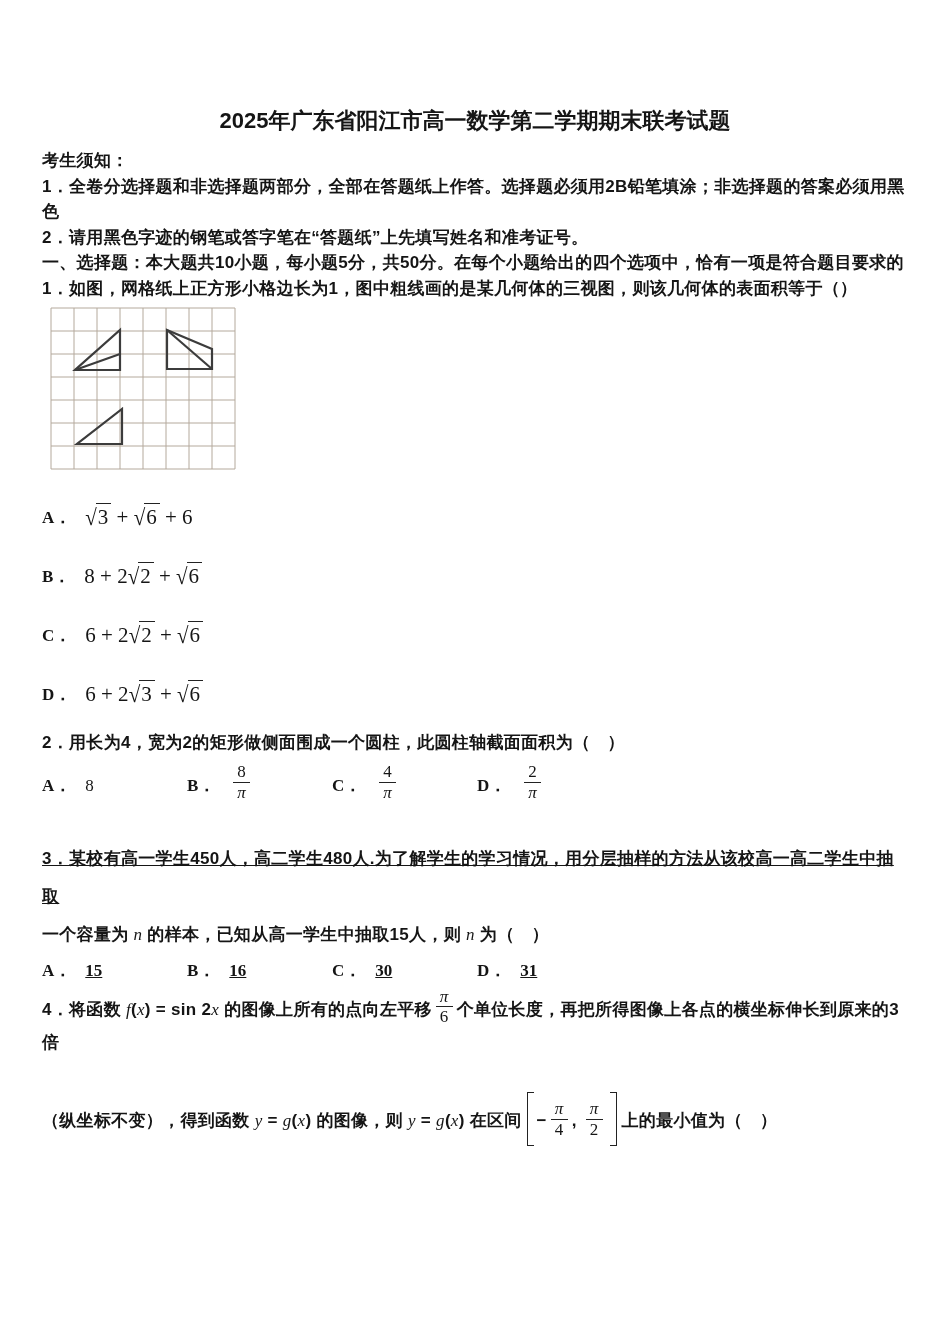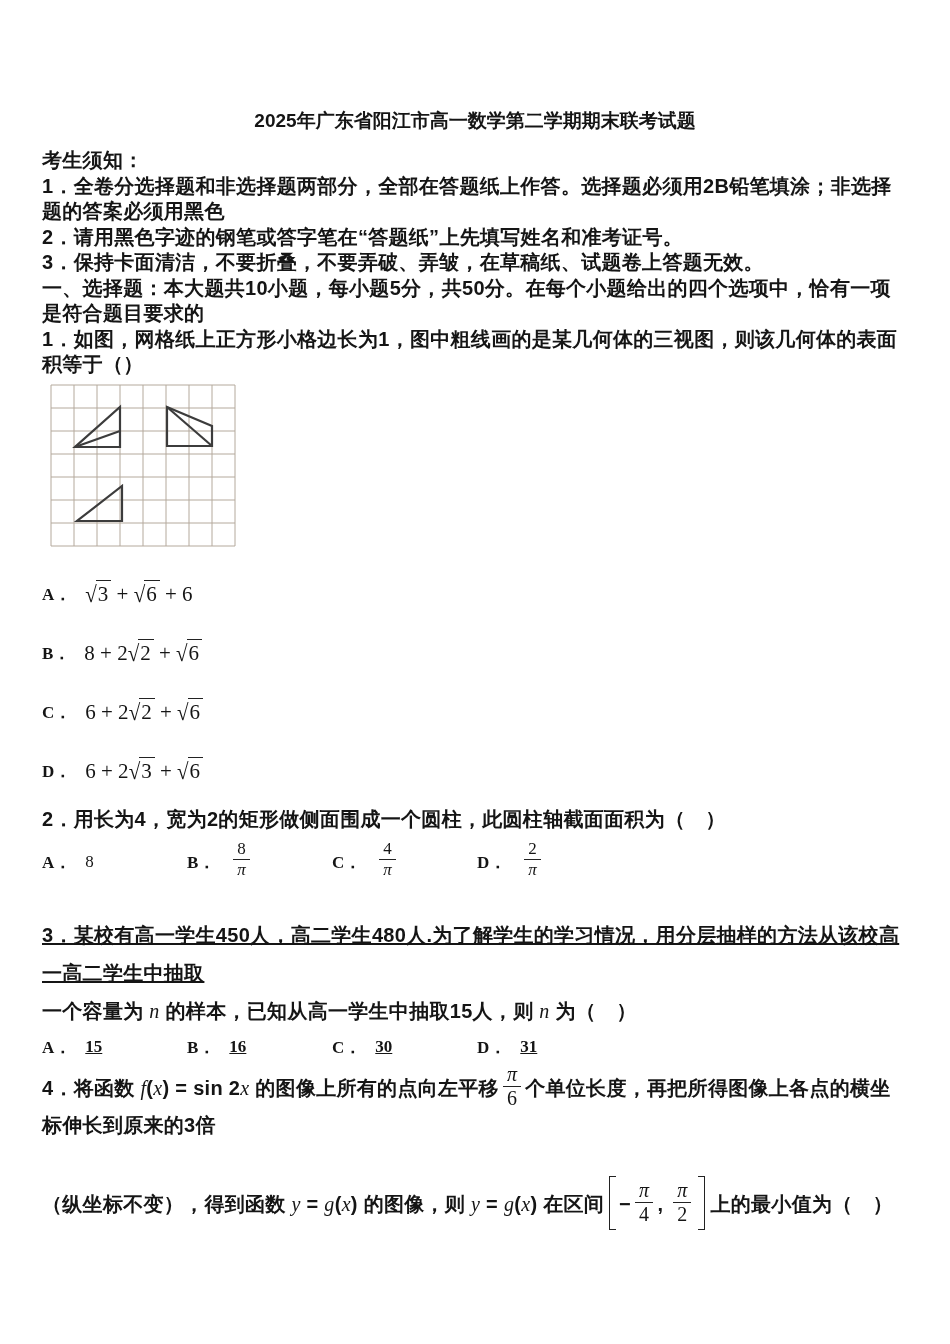--- a/index.html
+++ b/index.html
@@ -1,19 +1,19 @@
 <!DOCTYPE html>
 <html><head>
 <meta charset="utf-8">
 <style>
   html,body{margin:0;padding:0;background:#ffffff;}
   body{width:950px;height:1344px;overflow:hidden;}
   .page{width:950px;height:1344px;box-sizing:border-box;padding:106px 42px 0 42px;background:#ffffff;color:#151515;}
-  .title{font-family:"Liberation Sans","DejaVu Sans",sans-serif;font-weight:bold;font-size:19px;line-height:30px;text-align:center;margin:0;}
-  .cn{font-family:"Liberation Sans","DejaVu Sans",sans-serif;font-weight:bold;font-size:20px;line-height:25.5px;letter-spacing:0.3px;}
+  .title{font-family:"Liberation Sans","DejaVu Sans",sans-serif;font-weight:bold;font-size:22px;line-height:30px;text-align:center;margin:0;}
+  .cn{font-family:"Liberation Sans","DejaVu Sans",sans-serif;font-weight:bold;font-size:17px;line-height:25.5px;letter-spacing:0.3px;}
   .notice-label{margin-top:12px;}
   .section-header{}
   .fig{display:block;margin:6px 0 0 8px;}
   .q1opts{margin-top:18px;}
   .q1opt{height:59px;display:flex;align-items:center;}
   .optlabel{font-family:"Liberation Serif","DejaVu Serif",serif;font-weight:bold;font-size:17px;margin-right:14px;}
   .opt-math{font-family:"Liberation Serif","DejaVu Serif",serif;font-weight:normal;font-size:17px;white-space:nowrap;}
   .big{font-size:21px;}
   .optrow{display:flex;align-items:center;margin-top:6px;height:48px;}
   .optrow.short{height:26px;margin-top:4px;}
@@ -41,21 +41,20 @@
 </head>
 <body>
 
 <div class="page">
 
   <h1 class="title">2025年广东省阳江市高一数学第二学期期末联考试题</h1>
 
   <div class="cn notice-label">考生须知：</div>
   <div class="cn">1．全卷分选择题和非选择题两部分，全部在答题纸上作答。选择题必须用2B铅笔填涂；非选择题的答案必须用黑色</div>
   <div class="cn">2．请用黑色字迹的钢笔或答字笔在“答题纸”上先填写姓名和准考证号。</div>
-  <div class="cn">3．保持卡面清洁，不要折叠，不要弄破、弄皱，在草稿纸、试题卷上答题无效。</div>
 
   <div class="cn section-header">一、选择题：本大题共10小题，每小题5分，共50分。在每个小题给出的四个选项中，恰有一项是符合题目要求的</div>
 
   <div class="cn">1．如图，网格纸上正方形小格边长为1，图中粗线画的是某几何体的三视图，则该几何体的表面积等于（）</div>
 
   <svg class="fig" width="186" height="163" viewBox="0 0 186 163">
       <line x1="1" y1="1" x2="1" y2="162" stroke="#b4a99c" stroke-width="1"></line>
       <line x1="24" y1="1" x2="24" y2="162" stroke="#b4a99c" stroke-width="1"></line>
       <line x1="47" y1="1" x2="47" y2="162" stroke="#b4a99c" stroke-width="1"></line>
       <line x1="70" y1="1" x2="70" y2="162" stroke="#b4a99c" stroke-width="1"></line>

